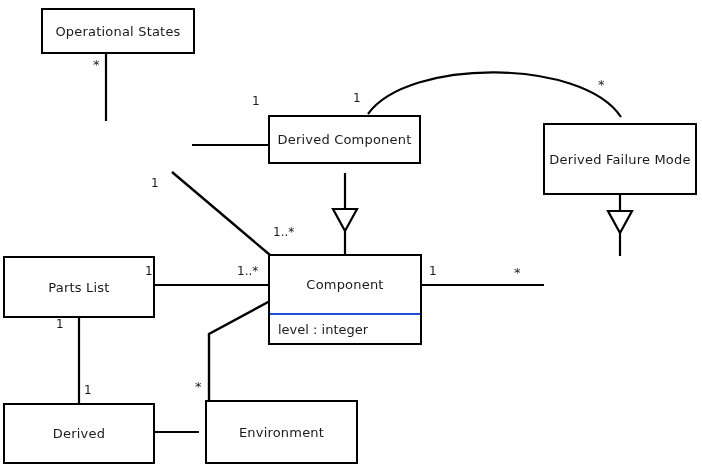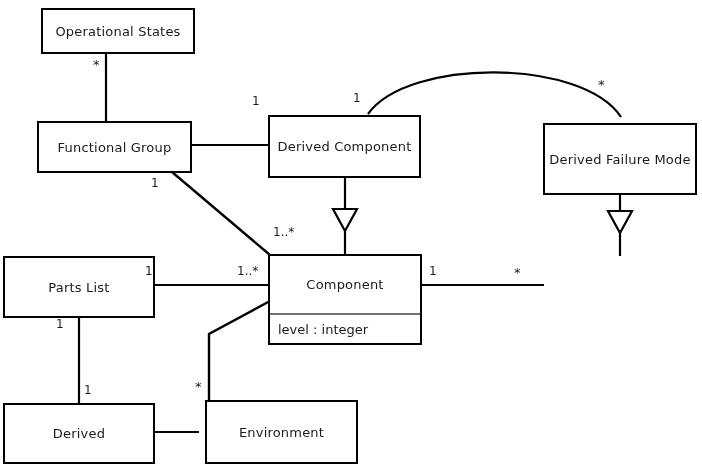--- a/index.html
+++ b/index.html
@@ -35,21 +35,21 @@
     display: flex;
     align-items: center;
     justify-content: center;
     font-size: 13px;
     color: #1a1a1a;
     letter-spacing: 0.2px;
     padding: 0 4px;
     text-align: center;
   }
   .uml-attrs {
-    border-top: 2px solid #737373;
+    border-top: 2px solid #1d4ed8;
     display: flex;
     align-items: center;
     padding-left: 8px;
     font-size: 13px;
     color: #1a1a1a;
     height: 28px;
   }
   .mult {
     position: absolute;
     font-size: 12px;
@@ -92,25 +92,22 @@
 
     <line x1="620" y1="178" x2="620" y2="211" stroke="#000000" stroke-width="2.2"></line>
     <polygon points="608,211 632,211 620,233" fill="#ffffff" stroke="#000000" stroke-width="2.2" stroke-linejoin="miter"></polygon>
     <line x1="620" y1="233" x2="620" y2="256" stroke="#000000" stroke-width="2.2"></line>
   </svg>
 
   <div class="uml-box" style="left:41px; top:8px; width:154px; height:46px;">
     <div class="uml-name">Operational States</div>
   </div>
 
-  <div class="uml-box" style="left:37px; top:121px; width:155px; height:52px;">
-    <div class="uml-name">Functional Group</div>
-  </div>
 
-  <div class="uml-box" style="left:268px; top:115px; width:153px; height:63px;">
+  <div class="uml-box" style="left:268px; top:115px; width:153px; height:49px;">
     <div class="uml-name">Derived Component</div>
   </div>
 
   <div class="uml-box" style="left:543px; top:123px; width:154px; height:72px;">
     <div class="uml-name">Derived Failure Mode</div>
   </div>
 
   <div class="uml-box" style="left:3px; top:256px; width:152px; height:62px;">
     <div class="uml-name">Parts List</div>
   </div>

